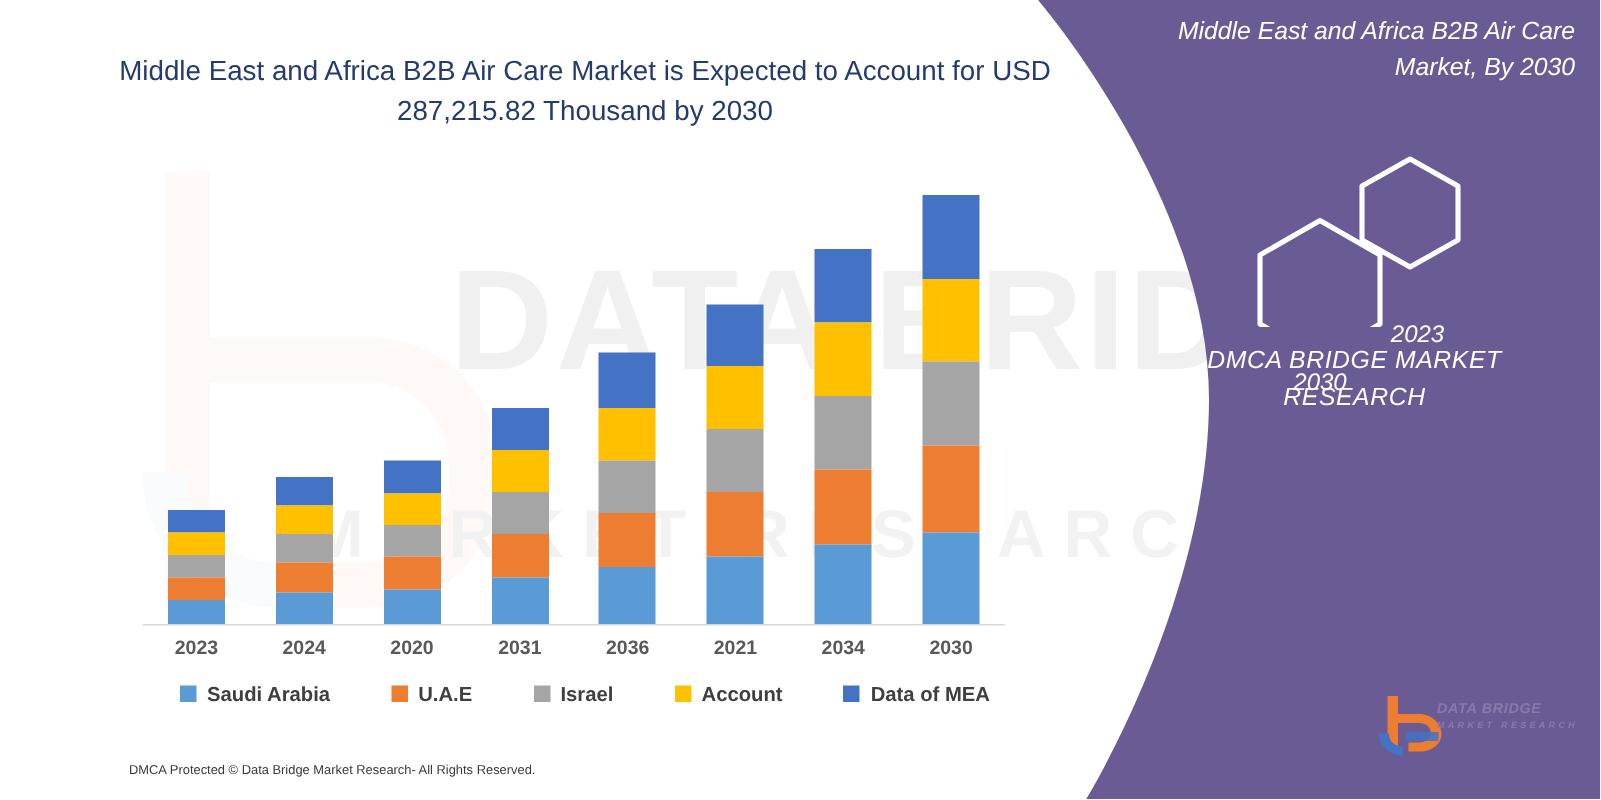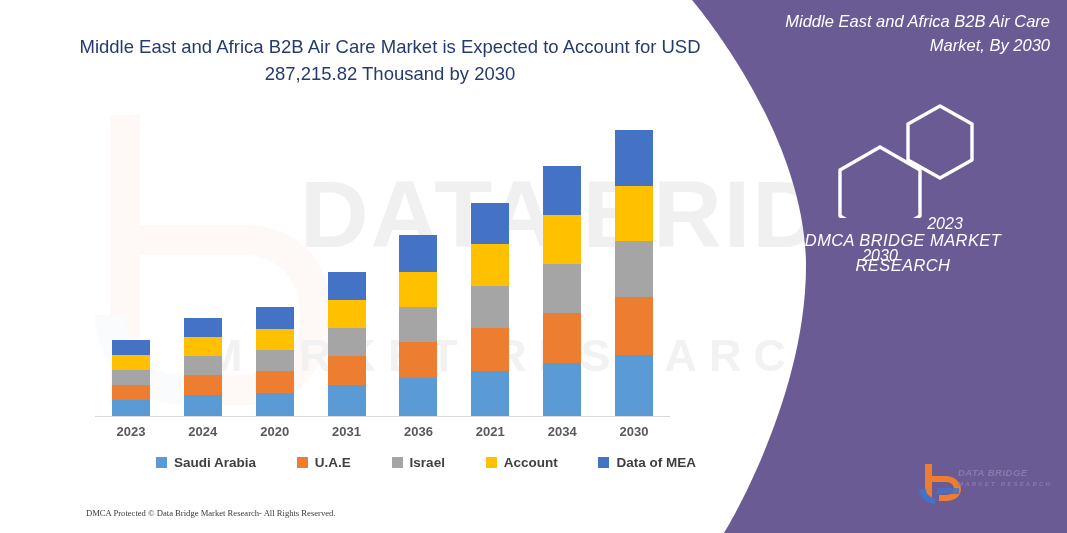--- a/index.html
+++ b/index.html
@@ -48,31 +48,31 @@
     position:absolute;left:95px;top:424px;width:575px;
     display:flex;justify-content:space-around;
   }
   .xlabels .xl{
     width:71px;text-align:center;font-size:13px;font-weight:700;color:#595959;
   }
 
   
   .legend{
     position:absolute;left:120px;top:455px;width:540px;
-    display:flex;align-items:center;justify-content:space-between;margin-left:36px;
+    display:flex;align-items:center;justify-content:space-between;
   }
   .lg-item{display:flex;align-items:center;gap:7px;}
   .lg-swatch{width:11px;height:11px;flex:none;}
   .lg-label{font-size:13.5px;font-weight:700;color:#3f3f3f;white-space:nowrap;}
 
   
   .footer{
     position:absolute;left:86px;top:508px;width:600px;
     display:flex;justify-content:space-between;
-    font-family:Liberation Serif, serif;
+    font-family:Liberation Sans, sans-serif;
     font-size:8.6px;color:#3a3a3a;white-space:nowrap;
   }
 
   
   .purple{
     position:absolute;left:0;top:0;width:1067px;height:533px;pointer-events:none;
   }
   .panel-content{position:absolute;left:740px;top:0;width:327px;height:533px;font-style:italic;}
   .panel-title{
     position:absolute;left:17px;top:10px;width:293px;

